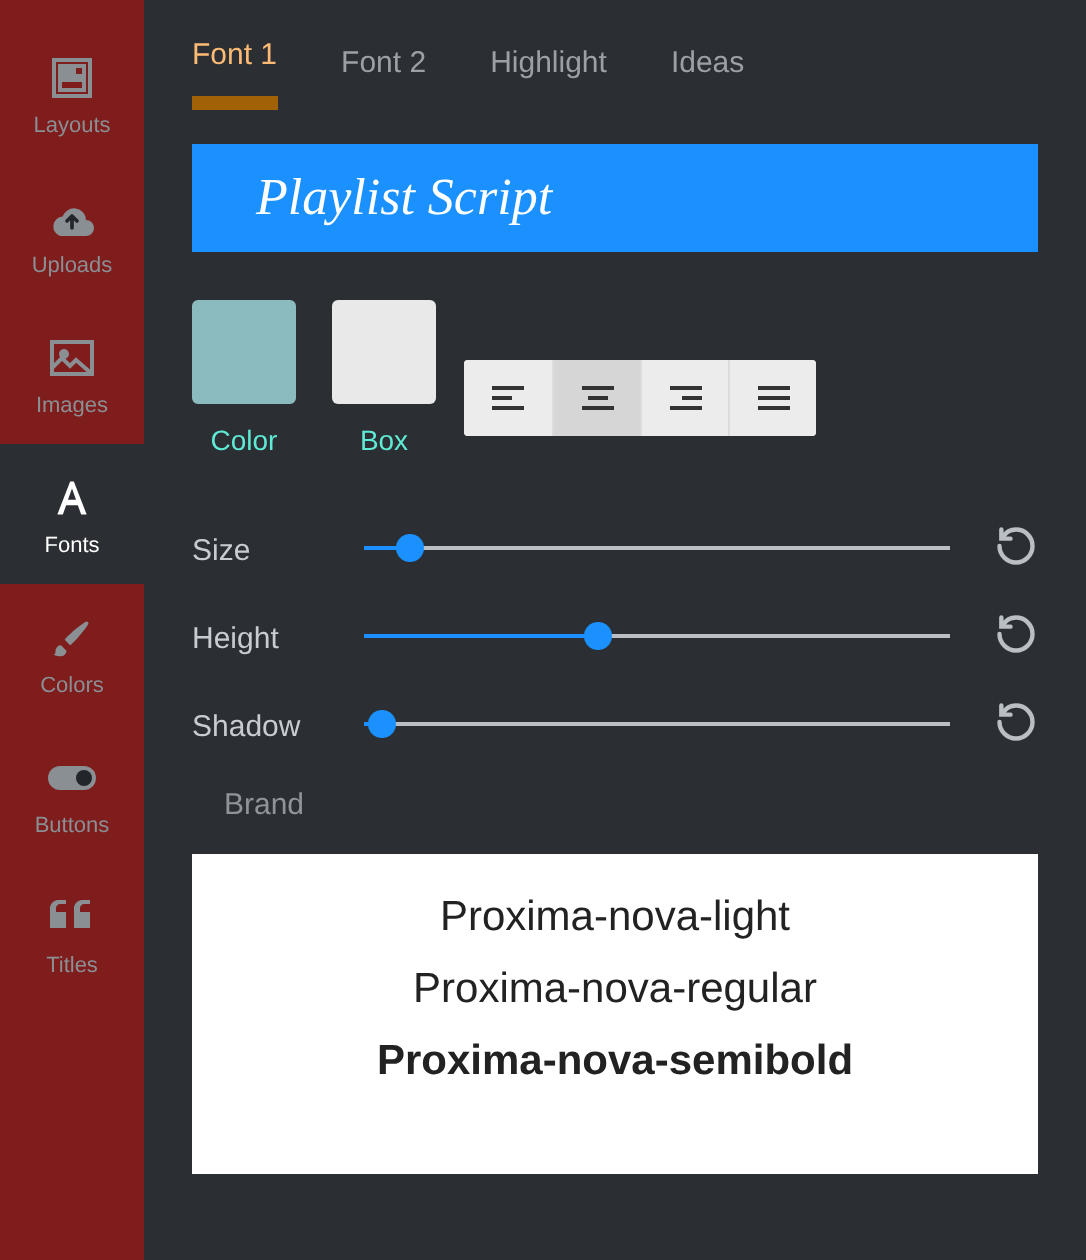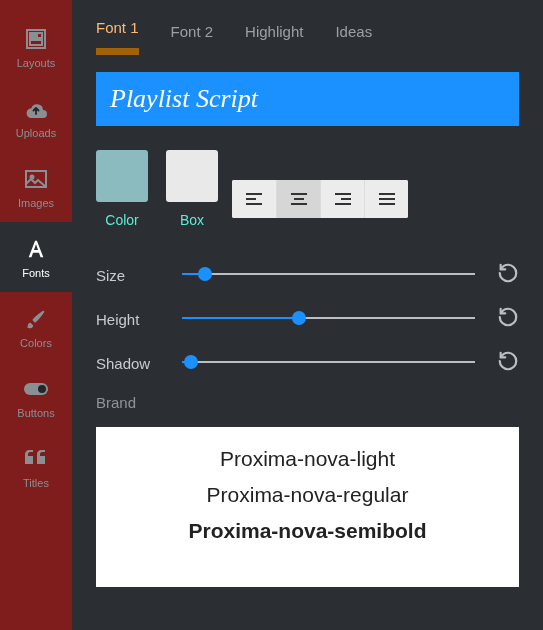--- a/index.html
+++ b/index.html
@@ -12,21 +12,21 @@
   .sidebar-item.active { background: #2b2f33; color: #fff; }
   .sidebar-item .icon { height: 28px; display:flex; align-items:center; justify-content:center; margin-bottom:4px; }
   .sidebar-label { font-size: 11px; }
 
   
   .panel { flex: 1; padding: 14px 24px 20px 24px; overflow: hidden; }
   .tabs { display: flex; gap: 32px; align-items: center; height: 40px; border-bottom: 0; margin-bottom: 18px; }
   .tab { color: #9aa0a5; font-size: 15px; padding: 6px 0 12px 0; cursor: pointer; }
   .tab.active { color: #fdba74; border-bottom: 7px solid #a16207; }
 
-  .font-preview { background: #1a91ff; height: 54px; display:flex; align-items:center; padding: 0 14px; color:#fff; font-family: 'Brush Script MT', cursive; font-size: 26px; font-style: italic; margin-bottom: 24px; }
+  .font-preview { background: #1a91ff; height: 54px; display:flex; align-items:center; padding: 0 32px; color:#fff; font-family: 'Brush Script MT', cursive; font-size: 26px; font-style: italic; margin-bottom: 24px; }
 
   .row { display:flex; align-items:center; }
   .swatches { display:flex; gap: 18px; align-items:flex-start; margin-bottom: 20px; }
   .swatch-col { display:flex; flex-direction:column; align-items:center; }
   .swatch { width: 52px; height: 52px; border-radius:3px; cursor:pointer; }
   .swatch.color { background: #8bbbbf; border:2px solid #8bbbbf; }
   .swatch.box { background: #e9e9e9; }
   .swatch-label { font-size: 14px; color:#5eead4; margin-top:10px; }
 
   .align-group { display:flex; background:#e6e6e6; border-radius:2px; overflow:hidden; height:38px; margin-left: 14px; }
@@ -35,21 +35,21 @@
   .align-btn + .align-btn { border-left:1px solid #dcdcdc; }
 
   .slider-row { display:flex; align-items:flex-end; margin: 14px 0 22px 0; }
   .slider-label { width: 86px; font-size:15px; color:#c7ccd1; }
   .slider { flex:1; position:relative; height: 20px; display:flex; align-items:center; }
   .track { position:absolute; left:0; right:0; height:2px; background:#b9bfc5; }
   .fill { position:absolute; left:0; height:2px; background:#1a91ff; }
   .thumb { position:absolute; width:14px; height:14px; border-radius:50%; background:#1a91ff; top:50%; transform:translate(-50%,-50%); }
   .reset { margin-left: 22px; color:#b9bfc5; cursor:pointer; display:flex; }
 
-  .brand-label { font-size:15px; color:#8f9499; margin: 18px 0 16px 0; }
+  .brand-label { font-size:15px; color:#8f9499; margin: 18px 0 16px 16px; }
   .brand-list { background:#fff; color:#222; padding: 14px 18px 30px 18px; height: 160px; text-align: center; }
   .brand-item { font-size:21px; padding: 6px 0; cursor:pointer; }
   .brand-item.light { font-weight:300; }
   .brand-item.regular { font-weight:400; }
   .brand-item.semibold { font-weight:600; }
 </style>
 </head>
 <body>
 
 <div class="sidebar">

